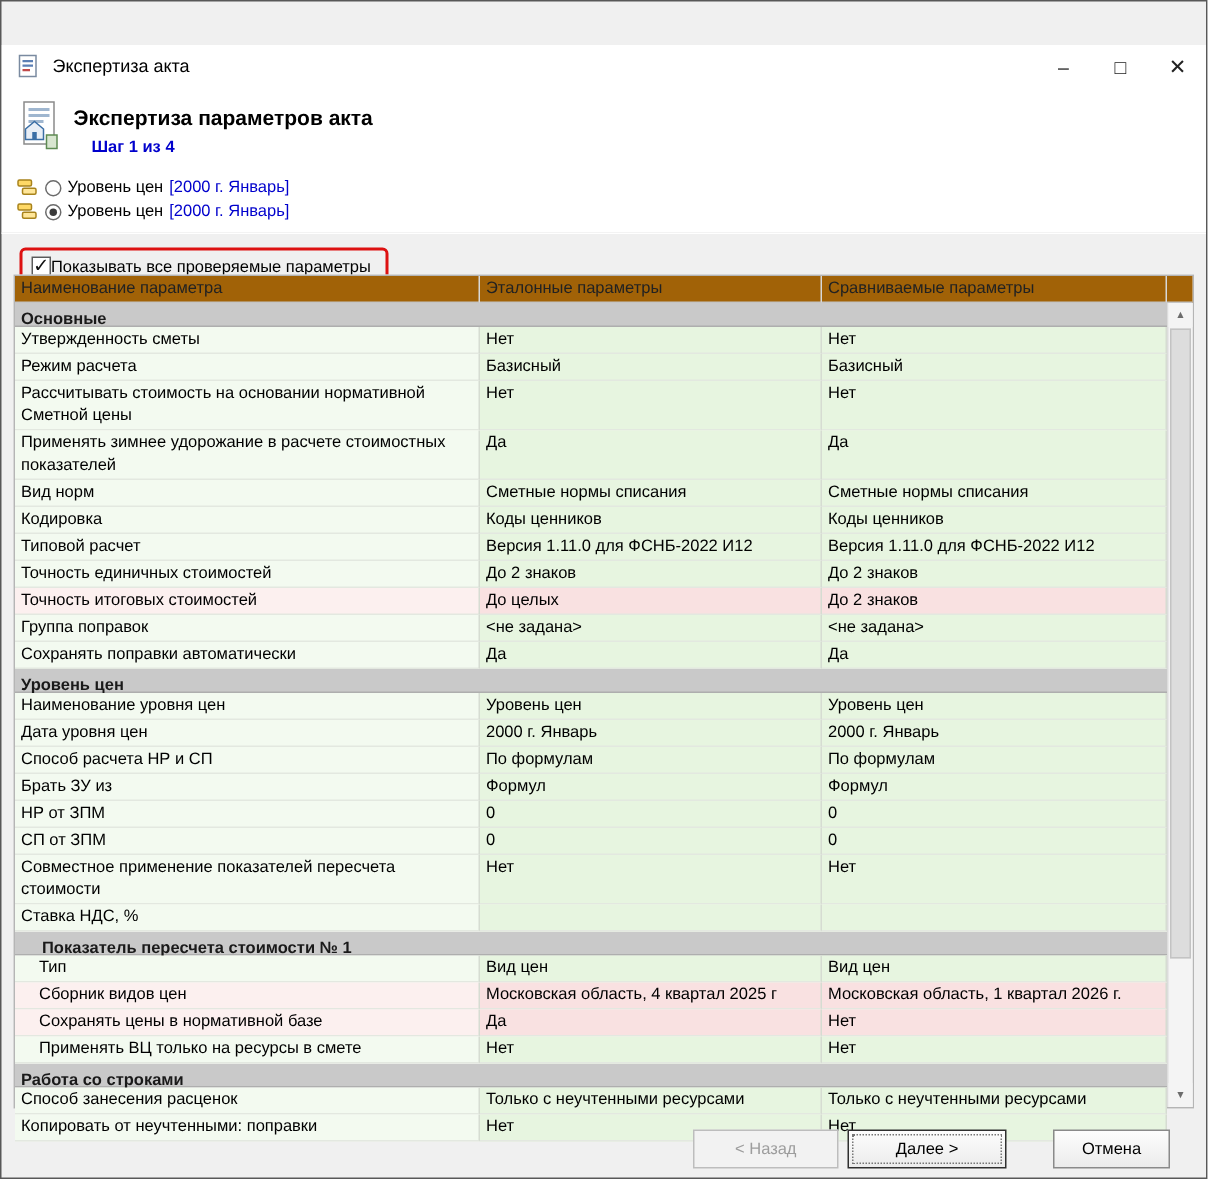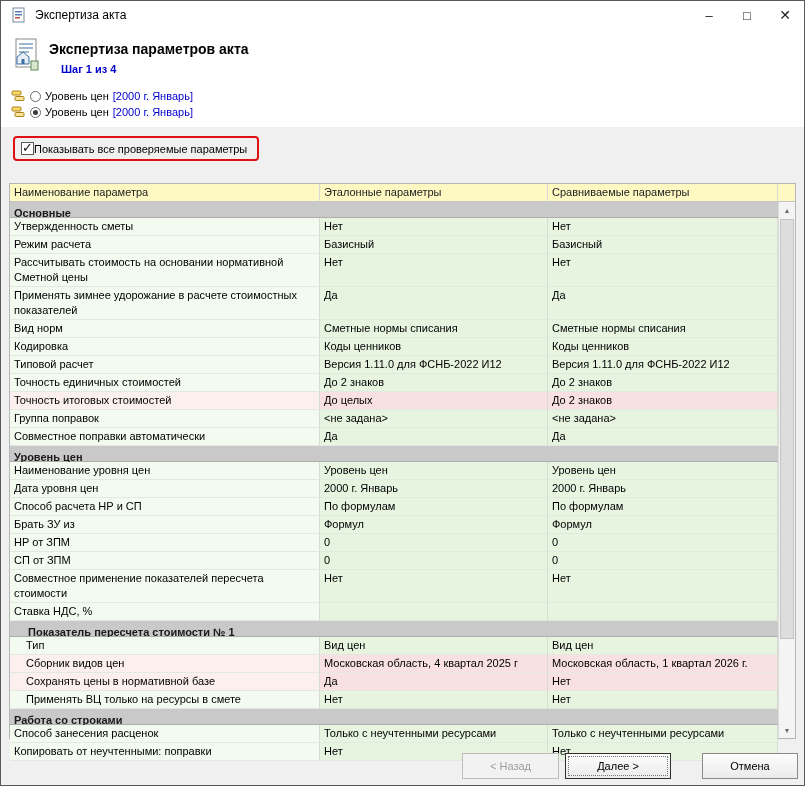--- a/index.html
+++ b/index.html
@@ -3,21 +3,21 @@
 <meta charset="utf-8">
 <style>
   html,body { margin:0; padding:0; background:#bfbfbf; }
   * { box-sizing:border-box; }
   .window {
     position:relative; width:805px; height:786px; margin:0 auto;
     background:#f0f0f0; border:1px solid #585858; overflow:hidden;
     font-family:"Liberation Sans","DejaVu Sans",sans-serif; font-size:11px; color:#000;
   }
   
-  .titlebar { height:28px; background:#ffffff; display:flex; align-items:center; padding-left:10px; }
+  .titlebar { height:28px; background:#ffffff; display:flex; align-items:center; padding-left:10px;margin-top:29px; }
   .titlebar .app-ico { width:16px; height:16px; flex:none; }
   .title-text { margin-left:8px; font-size:12px; }
   .win-controls { margin-left:auto; display:flex; height:100%; }
   .win-btn { width:38px; height:100%; display:flex; align-items:center; justify-content:center;
              font-size:13px; color:#222; cursor:default; }
   .win-btn.close { font-size:14px; }
   
   .top-white { background:#ffffff; }
   .hdr { position:relative; height:56px; }
   .hdr-icon { position:absolute; left:12px; top:8px; }
@@ -36,21 +36,21 @@
   .separator { height:1px; background:#cfcfcf; border-bottom:1px solid #ffffff; margin-top:3px; }
   
   .filter-zone { padding:9px 0 0 12px; }
   .red-box { display:inline-flex; align-items:center; border:2px solid var(--highlight-border,#dd1111);
              border-radius:4px; padding:4px 10px 4px 6px; }
   .checkbox { width:13px; height:13px; background:#ffffff; border:1px solid #5a5a5a; position:relative; flex:none; }
   .checkbox.checked::after { content:"✓"; position:absolute; left:0px; top:-3px; font-size:13px; font-weight:bold; color:#101010; }
   
   .table { position:absolute; left:8px; top:182px; width:787px; height:556px; background:#ffffff; border:1px solid #b5b5b5; }
   .thead { display:grid; grid-template-columns:310px 228px 230px 17px; height:18px; }
-  .th { background:#fef9c3; border-right:1px solid #d8d8d8; border-bottom:1px solid #c4c4c4;
+  .th { background:#a16207; border-right:1px solid #d8d8d8; border-bottom:1px solid #c4c4c4;
         padding:1px 4px; line-height:15px; color:#222; overflow:hidden; white-space:nowrap; }
   .th.filler { border-right:none; }
   .tbody { width:768px; }
   .trow.data { display:grid; grid-template-columns:310px 228px 230px; }
   .cell { padding:1px 4px 1px 4px; line-height:15px; min-height:17px; border-right:1px solid #d6dcd2;
           border-bottom:1px solid #e3e8e0; overflow:hidden; }
   .cell.indent { padding-left:16px; }
   .trow.match .c-name { background:#f3faf0; }
   .trow.match .c-val  { background:var(--match-bg,#e7f5e0); }
   .trow.diff  .c-name { background:#fcf0ef; }
@@ -62,21 +62,21 @@
   .vscroll { position:absolute; top:18px; right:0; width:17px; height:536px; background:#f4f4f4; border-left:1px solid #dcdcdc; }
   .sb-btn { position:absolute; left:0; width:16px; height:16px; display:flex; align-items:center; justify-content:center;
             font-size:7px; color:#6c6c6c; background:#f4f4f4; }
   .sb-btn.up { top:0; } .sb-btn.down { bottom:0; }
   .sb-thumb { position:absolute; left:1px; top:17px; width:14px; height:420px; background:#dddddd; border:1px solid #c3c3c3; }
   
   .btn { position:absolute; height:26px; text-align:center; line-height:24px; font-size:11px;
          background:linear-gradient(#fdfdfd,#ebebeb); border:1px solid #8a8a8a; cursor:default; }
   .btn.back { left:461px; top:752px; width:97px; color:#9d9d9d; background:#f2f2f2; border-color:#bdbdbd; }
   .btn.next { left:564px; top:752px; width:106px; border:1px solid #2f2f2f; outline:1px dotted #777; outline-offset:-4px; }
-  .btn.cancel { left:701px; top:752px; width:96px; }
+  .btn.cancel { left:701px; top:752px; width:78px; }
 </style>
 </head>
 <body>
 
 <div class="window">
 
   <div class="titlebar">
     <svg class="app-ico" viewBox="0 0 16 16">
       <rect x="2" y="1" width="11" height="14" fill="#ffffff" stroke="#7a8aa0"></rect>
       <rect x="4" y="4" width="7" height="1.5" fill="#5b7fb4"></rect>
@@ -191,21 +191,21 @@
           <div class="cell c-name">Точность итоговых стоимостей</div>
           <div class="cell c-val">До целых</div>
           <div class="cell c-val">До 2 знаков</div>
         </div>
         <div class="trow data match">
           <div class="cell c-name">Группа поправок</div>
           <div class="cell c-val">&lt;не задана&gt;</div>
           <div class="cell c-val">&lt;не задана&gt;</div>
         </div>
         <div class="trow data match">
-          <div class="cell c-name">Совместное поправки автоматически</div>
+          <div class="cell c-name">Сохранять поправки автоматически</div>
           <div class="cell c-val">Да</div>
           <div class="cell c-val">Да</div>
         </div>
         <div class="trow section">Уровень цен</div>
         <div class="trow data match">
           <div class="cell c-name">Наименование уровня цен</div>
           <div class="cell c-val">Уровень цен</div>
           <div class="cell c-val">Уровень цен</div>
         </div>
         <div class="trow data match">

